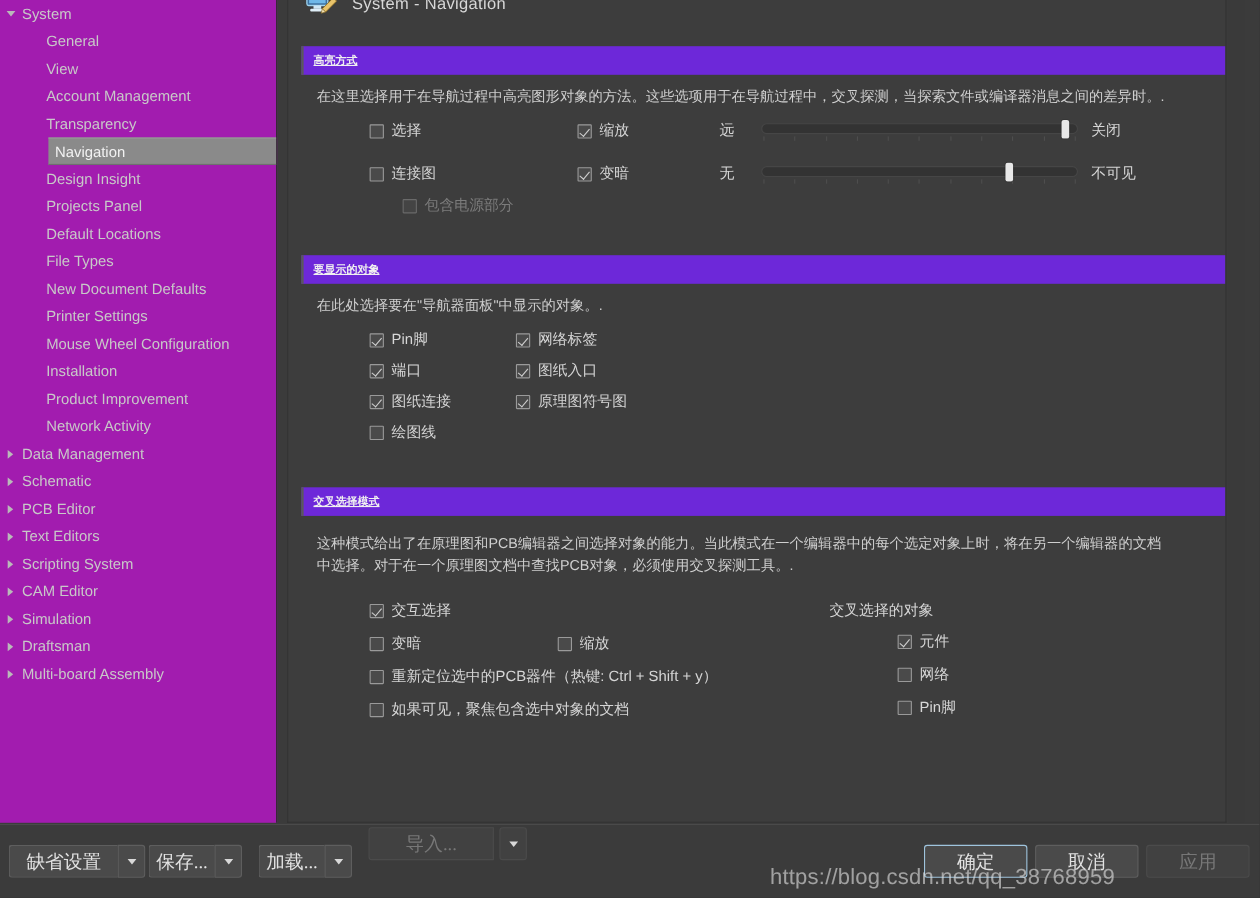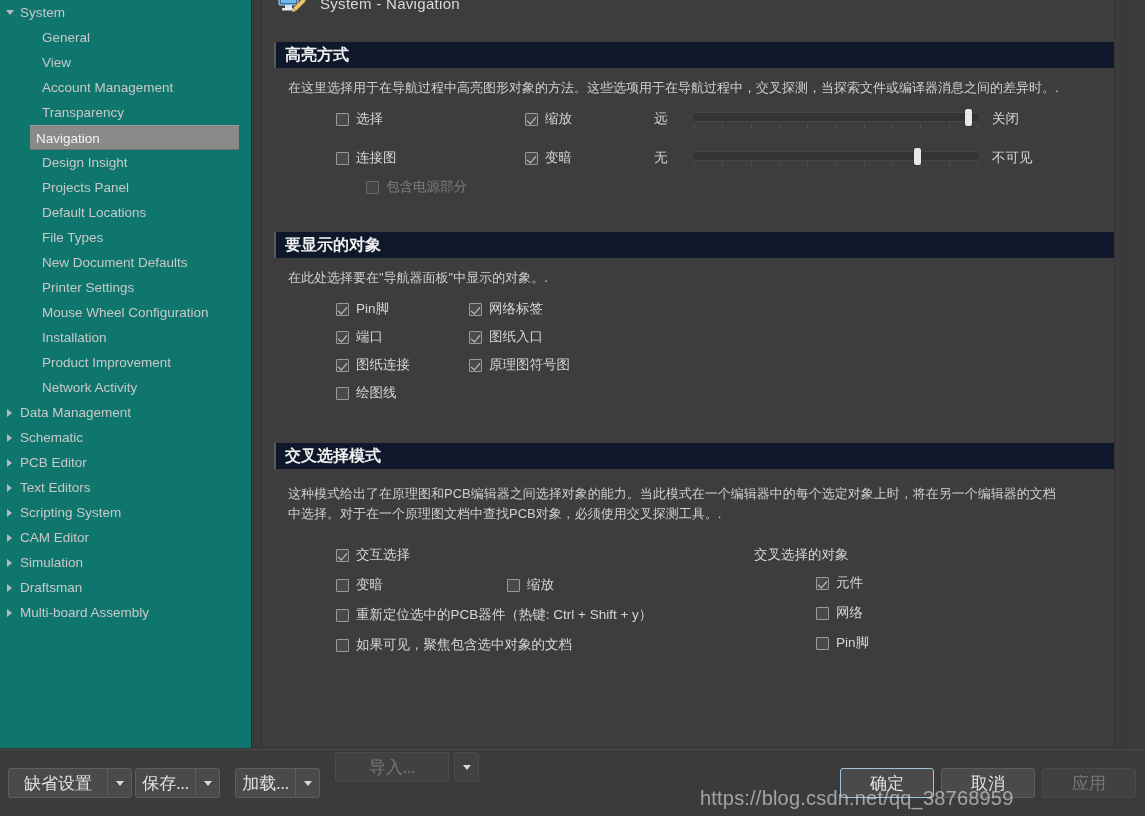--- a/index.html
+++ b/index.html
@@ -16,41 +16,41 @@
     position: relative;
     width: 1145px; height: 816px;
     background: #3b3b3b;
   }
 
   
   #sidebar {
     position: absolute;
     left: 0; top: 0;
     width: 252px; height: 748px;
-    background: #0f766e;
+    background: #a21caf;
     border-right: 1px solid #2c2c2c;
     overflow: hidden;
   }
   .tree-row {
     position: relative;
     height: 25px;
     line-height: 25px;
     font-size: 13.5px;
     color: #c8c8c8;
     white-space: nowrap;
     padding-left: 42px;
     cursor: default;
   }
   .tree-row.lvl0 { padding-left: 20px; color: #c8c8c8; }
   .tree-row.selected {
     background: #8a8a8a;
     color: #f2f2f2;
     border-top: 1px solid #9a9a9a;
     border-bottom: 1px solid #6f6f6f;
-    margin-left: 30px;
+    margin-left: 44px;
     padding-left: 6px;
     width: 209px;
   }
   .tri {
     position: absolute;
     left: 7px; top: 9px;
     width: 0; height: 0;
     border-top: 4px solid transparent;
     border-bottom: 4px solid transparent;
     border-left: 5px solid #b9b9b9;
@@ -96,27 +96,28 @@
     gap: 12px;
   }
   #hdr-icon { width: 30px; height: 26px; position: relative; }
   #hdr-title {
     font-size: 15px; color: #d8d8d8; letter-spacing: .3px;
   }
 
   .section { position: absolute; left: 12px; width: 840px; }
   .sec-head {
     height: 26px;
-    background: #0f172a;
+    background: #6d28d9;
     border-left: 2px solid #5a5a5a;
     display: flex; align-items: center;
     padding-left: 9px;
-    font-size: 16px;
+    font-size: 10px;
     font-weight: bold;
     color: #f0f0f0;
+    text-decoration: underline;
   }
   .sec-body { padding: 10px 0 0 14px; }
   .desc {
     font-size: 13px;
     line-height: 20px;
     color: #cfcfcf;
     max-width: 820px;
   }
 
   

